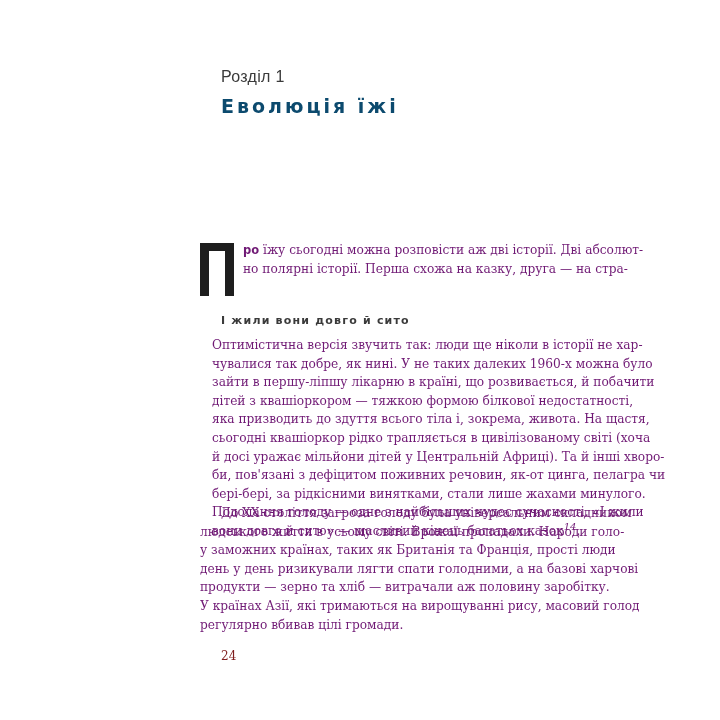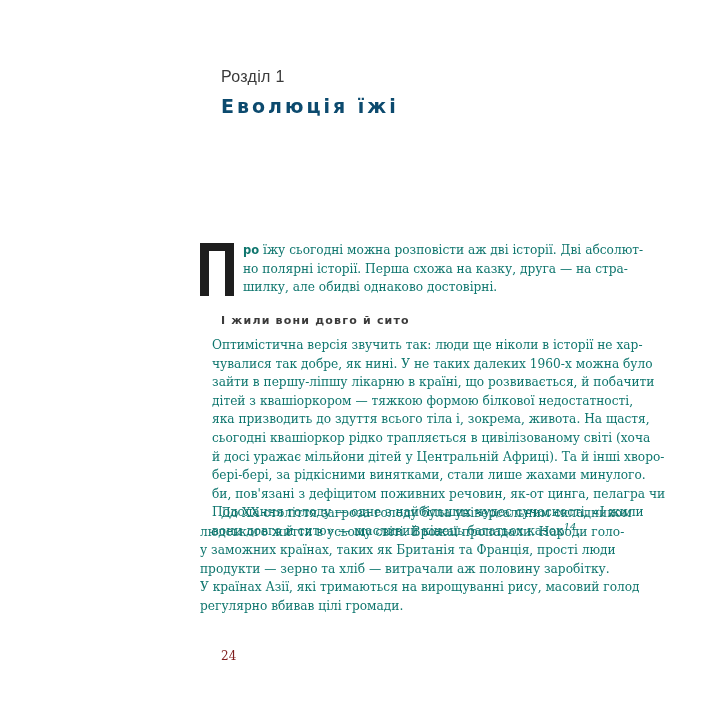--- a/index.html
+++ b/index.html
@@ -11,21 +11,21 @@
     font-size: 16px; color: #3a3a3a; letter-spacing: 0.3px;
   }
   .chapter-title {
     position: absolute; left: 221px; top: 95px;
     font-family: "DejaVu Sans", "Liberation Sans", sans-serif;
     font-weight: bold; font-size: 19px; color: #0c4a6e; letter-spacing: 3px;
   }
   .text-block {
     position: absolute; left: 200px; width: 332px;
     font-family: "DejaVu Serif", "Liberation Serif", serif;
-    font-size: 12.2px; color: #0f766e; line-height: 18.6px;
+    font-size: 12.2px; color: #701a75; line-height: 18.6px;
   }
   .line { white-space: nowrap; text-align: justify; text-align-last: justify; display: block; height: 18.6px; }
   .line.last { text-align-last: left; }
   .dropcap {
     position: absolute; left: 200px; top: 243px; width: 34px; height: 53px;
   }
   .dropcap svg { display: block; }
   .intro { left: 243px; width: 289px; top: 241px; }
   .intro .lead { font-family: "DejaVu Sans", sans-serif; font-weight: bold; font-size: 11.5px; }
   .subheading {
@@ -52,42 +52,42 @@
 
   <div class="dropcap">
     <svg width="34" height="53" viewBox="0 0 34 53">
       <path d="M0 0 H34 V53 H25 V8 H9 V53 H0 Z" fill="#1e1e1e"></path>
     </svg>
   </div>
 
   <div class="text-block intro">
     <span class="line"><span class="lead">ро</span><span> їжу сьогодні можна розповісти аж дві історії. Дві абсолют-</span></span>
     <span class="line">но полярні історії. Перша схожа на казку, друга — на стра-</span>
-    <span class="line last">шилку, але обидві однаково достовірні.</span>
   </div>
 
   <div class="subheading">І жили вони довго й сито</div>
 
   <div class="text-block body1">
     <span class="line">Оптимістична версія звучить так: люди ще ніколи в історії не хар-</span>
     <span class="line">чувалися так добре, як нині. У не таких далеких 1960-х можна було</span>
     <span class="line">зайти в першу-ліпшу лікарню в країні, що розвивається, й побачити</span>
     <span class="line">дітей з квашіоркором — тяжкою формою білкової недостатності,</span>
     <span class="line">яка призводить до здуття всього тіла і, зокрема, живота. На щастя,</span>
     <span class="line">сьогодні квашіоркор рідко трапляється в цивілізованому світі (хоча</span>
     <span class="line">й досі уражає мільйони дітей у Центральній Африці). Та й інші хворо-</span>
+    <span class="line">би, пов'язані з дефіцитом поживних речовин, як-от цинга, пелагра чи</span>
     <span class="line">бері-бері, за рідкісними винятками, стали лише жахами минулого.</span>
-    <span class="line">би, пов'язані з дефіцитом поживних речовин, як-от цинга, пелагра чи</span>
     <span class="line">Подолання голоду — одне з найбільших чудес сучасності. «І жили</span>
     <span class="line last"><span>вони довго й сито» — щасливий кінець багатьох казок</span><sup>14</sup><span>.</span></span>
   </div>
 
   <div class="text-block body2">
     <span class="line indent">До XX століття загроза голоду була універсальним складником</span>
     <span class="line">людського життя в усьому світі. Врожаї пропадали. Народи голо-</span>
     <span class="line">у заможних країнах, таких як Британія та Франція, прості люди</span>
+    <span class="line">день у день ризикували лягти спати голодними, а на базові харчові</span>
     <span class="line">продукти — зерно та хліб — витрачали аж половину заробітку.</span>
     <span class="line">У країнах Азії, які тримаються на вирощуванні рису, масовий голод</span>
     <span class="line last">регулярно вбивав цілі громади.</span>
   </div>
 
   <div class="page-number">24</div>
 </div>
 
 </body></html>

